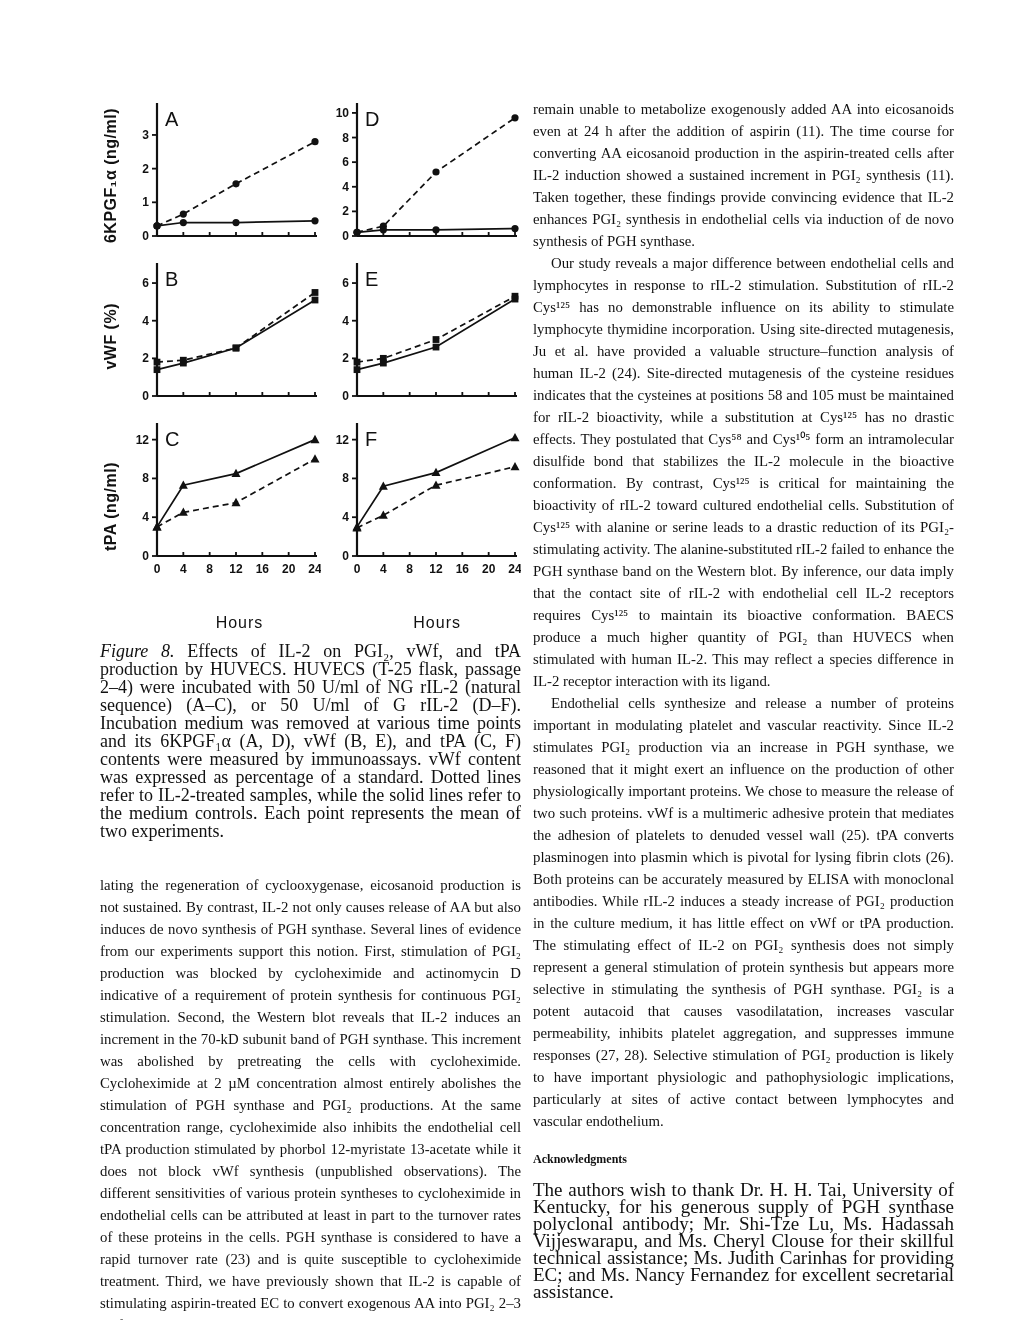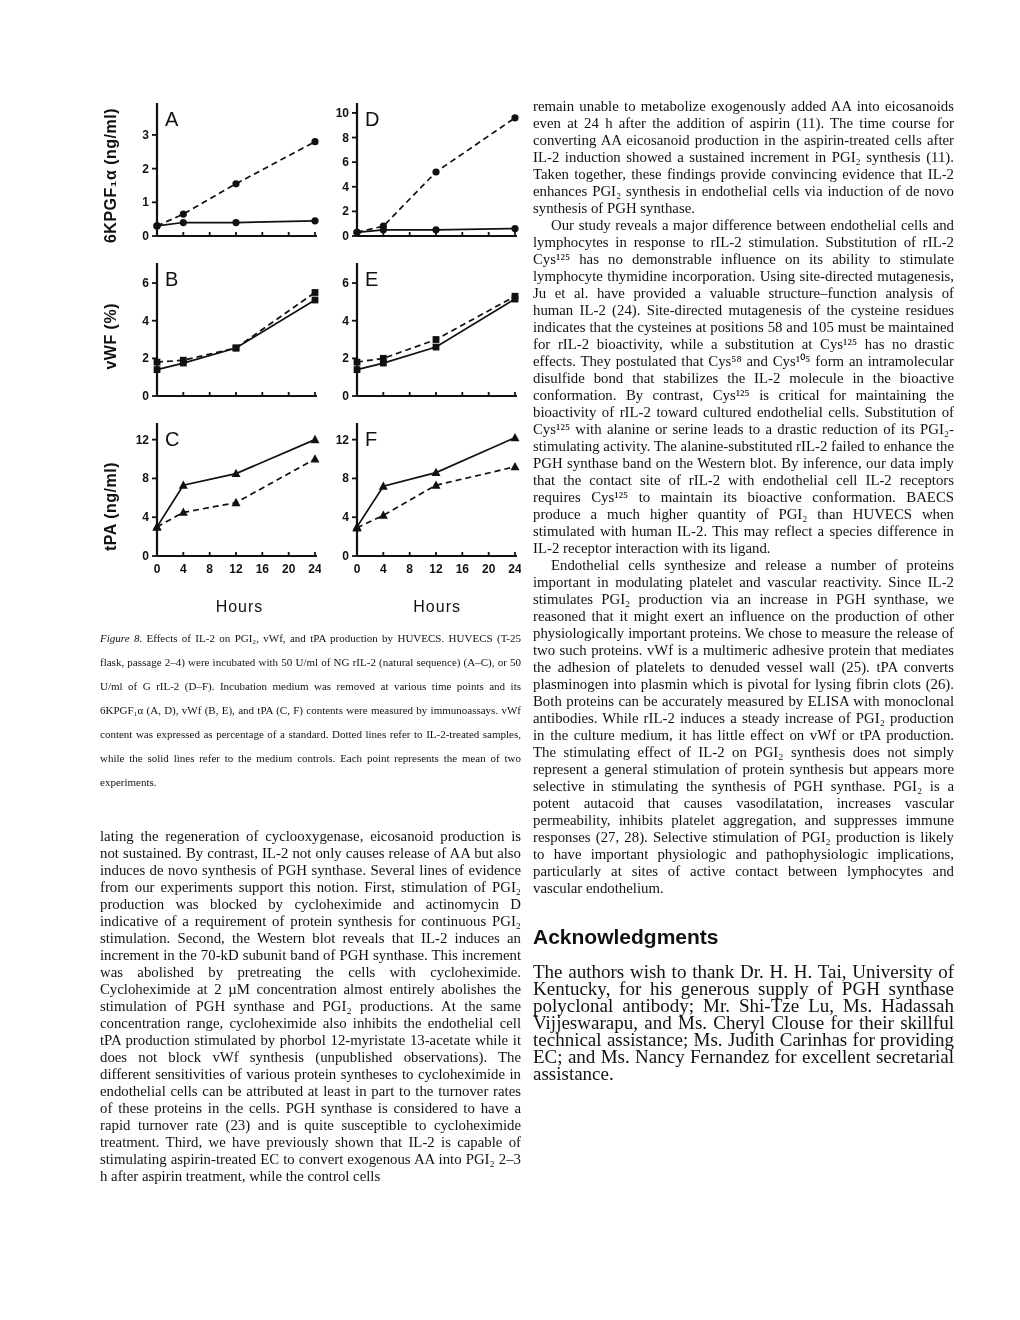--- a/index.html
+++ b/index.html
@@ -1,40 +1,40 @@
 <!DOCTYPE html>
 <html><head>
 <meta charset="utf-8">
 <style>
   html,body{margin:0;padding:0;background:#e8e8e8;}
   .page{position:relative;width:1020px;height:1320px;background:#ffffff;margin:0 auto;
         font-family:"Liberation Serif", serif;color:#111;}
   .col{position:absolute;top:98px;width:421px;}
   .col-left{left:100px;}
   .col-right{left:533px;}
-  p.body-text{font-size:14.8px;line-height:17px;text-align:justify;margin:0;}
+  p.body-text{font-size:14.8px;line-height:22px;text-align:justify;margin:0;}
   p.indent{text-indent:18px;}
   
   .figure-area{width:421px;}
   .chart-row{display:flex;align-items:stretch;margin-bottom:4px;}
   .row-ylabel{width:26px;display:flex;align-items:center;justify-content:center;}
   .row-ylabel span{writing-mode:vertical-rl;transform:rotate(180deg);
       font-family:"Liberation Sans", sans-serif;font-size:16px;font-weight:600;
       letter-spacing:.5px;white-space:nowrap;}
   .chart-cell{width:200px;height:auto;}
   .hours-row{display:flex;margin-top:-2px;margin-bottom:10px;}
   .hours-spacer{width:26px;}
   .hours-label{width:200px;text-align:center;padding-left:30px;box-sizing:border-box;
-      font-family:"Liberation Sans", sans-serif;font-size:16px;font-weight:500;letter-spacing:1px;}
+      font-family:"Liberation Sans", sans-serif;font-size:16px;font-weight:500;letter-spacing:1px;margin-top:16px;}
   svg text.tick{font:700 12px "Liberation Sans", sans-serif;fill:#111;}
   svg text.panel{font:400 20px "Liberation Sans", sans-serif;fill:#111;}
-  .caption{font-size:11px;line-height:24px;text-align:justify;margin-top:8px;}
+  .caption{font-size:18px;line-height:18px;text-align:justify;margin-top:8px;}
   .caption .lead{font-style:italic;}
-  .ack-heading{font-family:Liberation Sans, sans-serif;font-weight:700;font-size:21px;
-      margin:28px 0 14px 0;}
+  .ack-heading{font-family:Liberation Serif, serif;font-weight:700;font-size:12px;
+      margin:20px 0 14px 0;}
   p.ack-text{font-size:19px;line-height:17px;text-align:justify;margin:0;}
   .footer{position:absolute;left:100px;top:1286px;display:flex;gap:34px;align-items:baseline;}
   .footer .pageno{font-weight:700;font-size:14.5px;font-family:"Liberation Sans", sans-serif;}
   .footer .authors{font-style:italic;font-size:15px;}
   .spacer-below-caption{height:18px;}
 </style>
 </head>
 <body>
 
 <div class="page">

